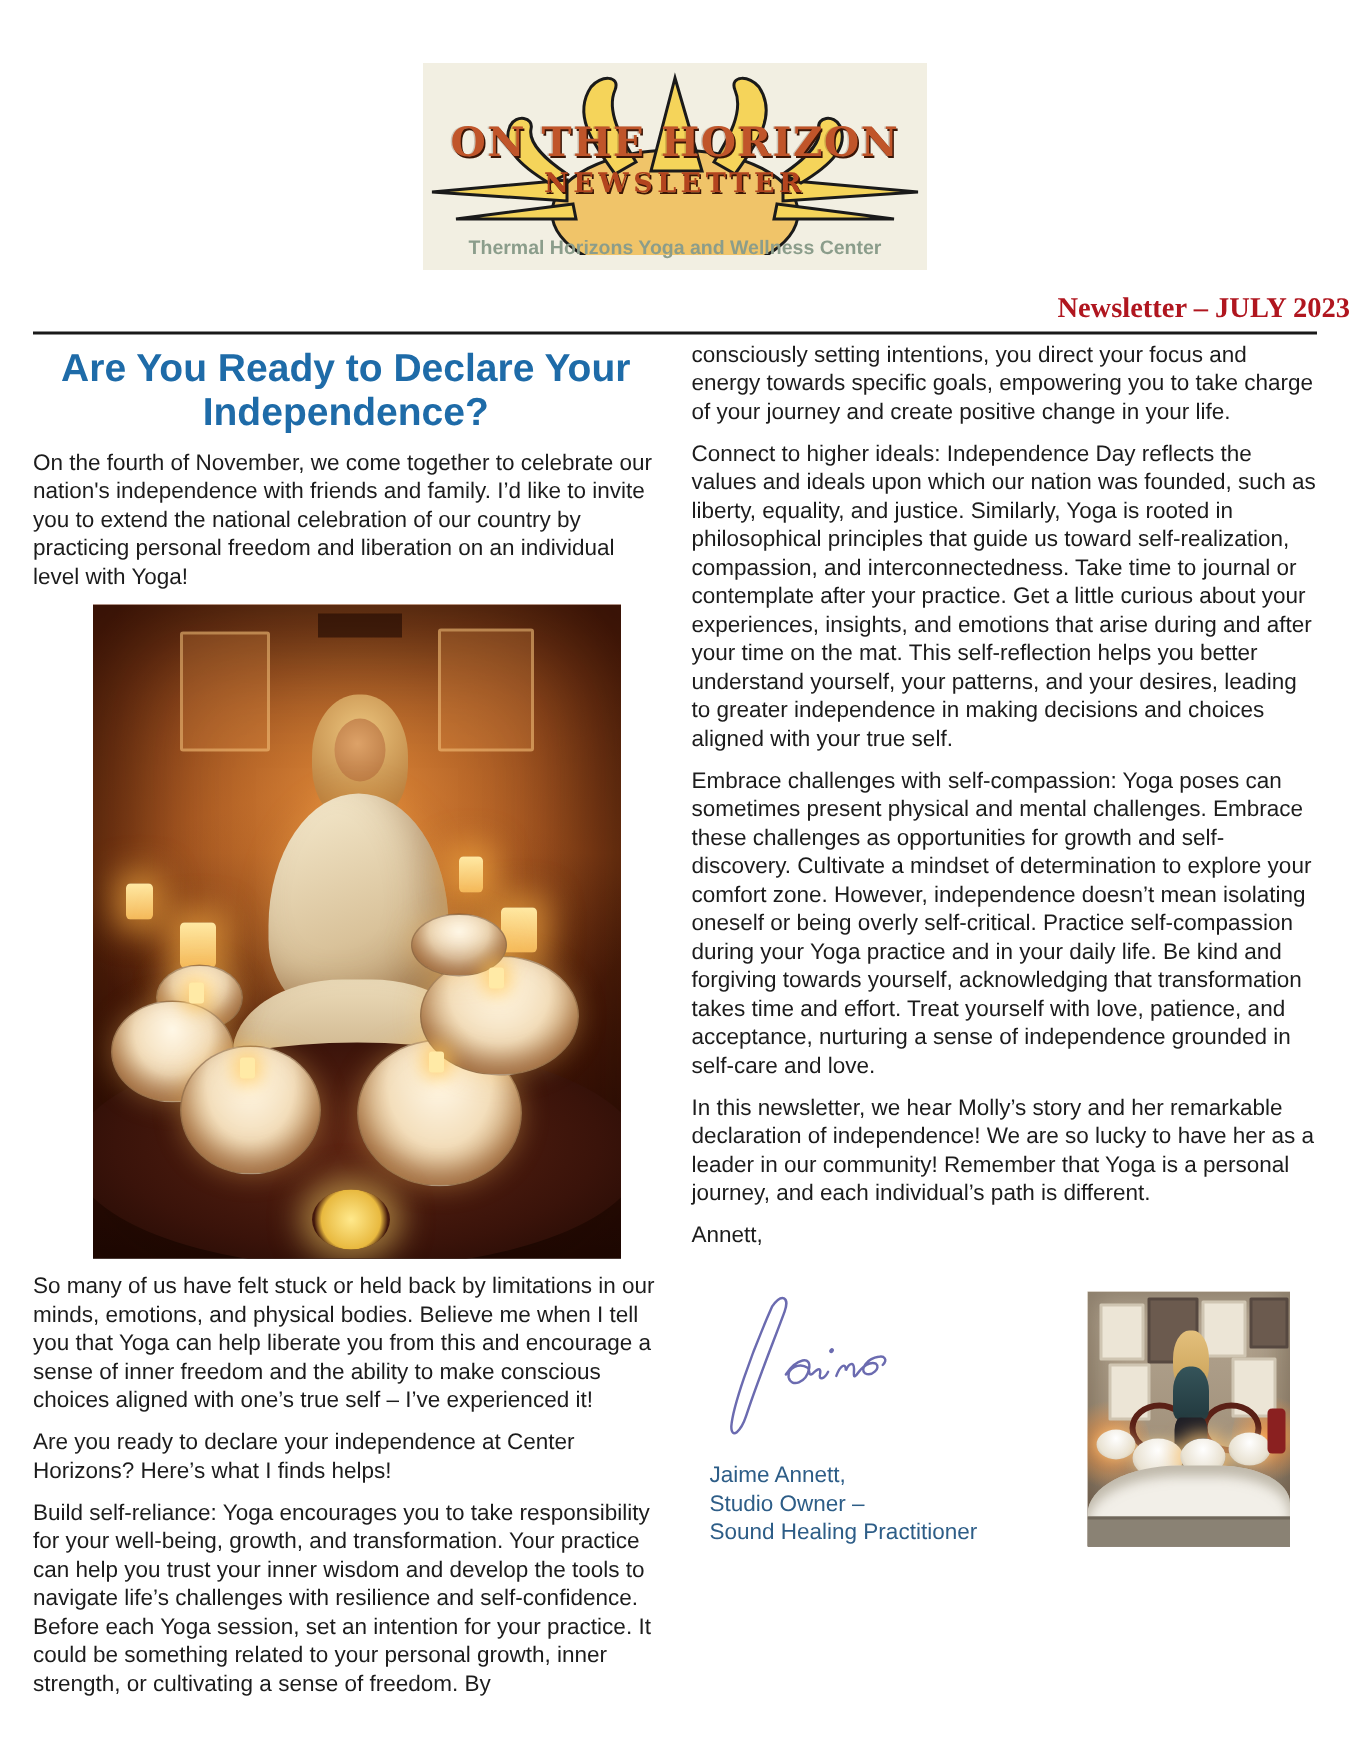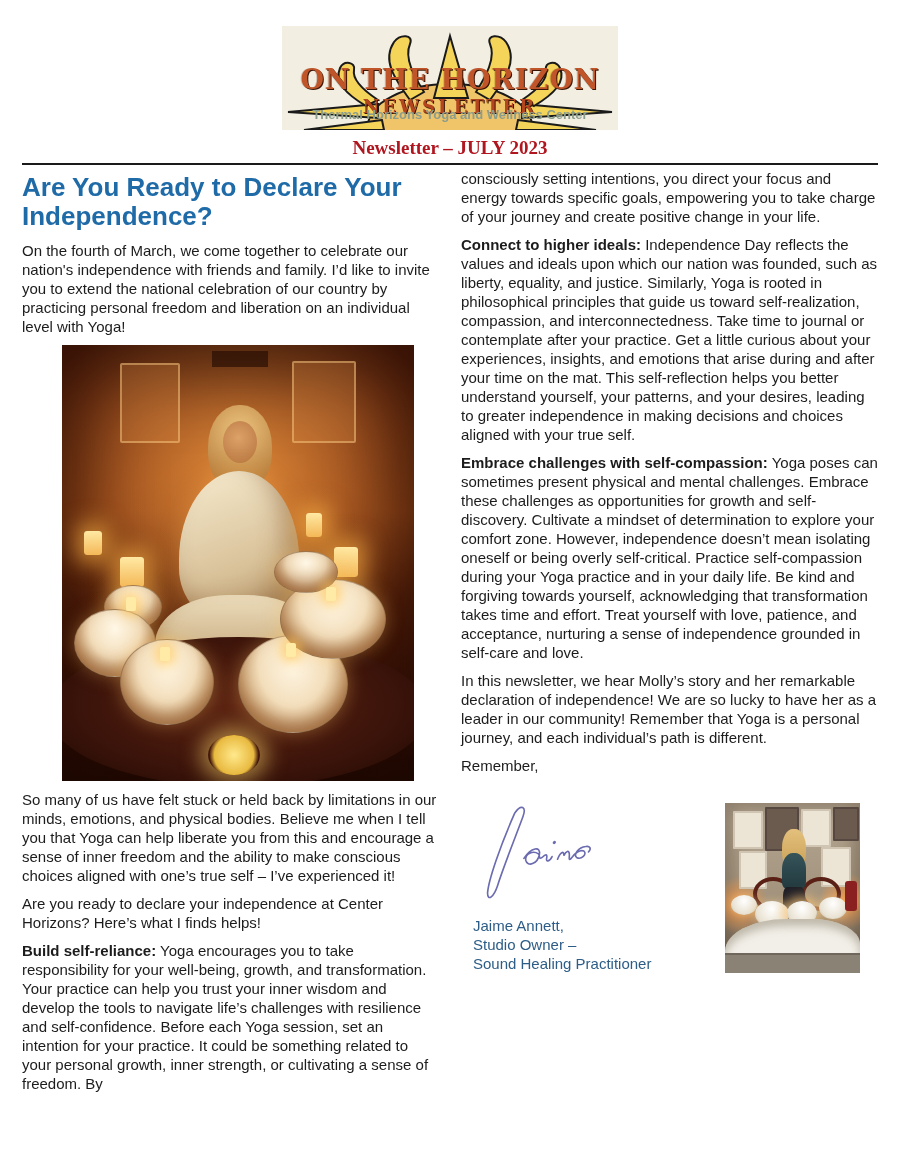--- a/index.html
+++ b/index.html
@@ -4,52 +4,52 @@
 <style>
   html,body{margin:0;padding:0;background:#ffffff;}
   .page{
     position:relative;width:900px;height:1165px;margin:0 auto;background:#ffffff;
     font-family:"Liberation Sans", sans-serif;font-size:15px;line-height:19px;color:#1c1c1c;
     overflow:hidden;
   }
   
   .masthead{padding-top:26px;text-align:center;}
   .logo-box{
-    position:relative;width:336px;height:104px;margin:0 auto;background:#f2efe2;overflow:hidden;
+    position:relative;width:336px;height:138px;margin:16px auto;background:#f2efe2;overflow:hidden;
   }
   .logo-box svg{position:absolute;left:0;top:0;}
   .logo-title{
     position:absolute;left:0;top:40px;width:100%;text-align:center;
     font-family:"DejaVu Serif", serif;font-weight:bold;font-size:27px;line-height:27px;
     color:#c0552a;letter-spacing:1px;
     text-shadow:1px 1px 0 #3a1506, -1px 0 0 #3a150633;
   }
   .logo-sub{
     position:absolute;left:0;top:72px;width:100%;text-align:center;
     font-family:"DejaVu Serif", serif;font-weight:bold;font-size:18px;line-height:18px;
     color:#b3451f;letter-spacing:3px;text-shadow:1px 1px 0 #3a1506;
   }
   .logo-tagline{
     position:absolute;left:0;bottom:6px;width:100%;text-align:center;
     font-weight:bold;font-size:13px;color:#8b9d8b;
   }
   .issue-line{
-    margin:8px 0 6px 0;text-align:center;
+    margin:8px 0 6px 0;text-align:right;
     font-family:"Liberation Serif", serif;font-weight:bold;font-size:19px;color:#b0161f;
   }
   .rule{border:none;border-top:2px solid #1a1a1a;margin:0 22px;}
   
   .columns{display:flex;gap:22px;padding:4px 22px 0 22px;}
   .col{width:417px;}
   .col p{margin:0 0 9px 0;}
   h1.headline{
-    margin:4px 0 10px 0;color:#1e6ba8;
+    margin:4px 0 10px 0;text-align:center;color:#1e6ba8;
     font-size:26px;line-height:29px;font-weight:bold;
   }
-  .lead{font-weight:bold;}
+  .lead{font-weight:normal;}
   
   .photo1{
     position:relative;width:352px;height:436px;margin:3px 0 9px 40px;overflow:hidden;
     background:
       radial-gradient(circle at 50% 30%, rgba(255,165,70,.75), rgba(255,165,70,0) 58%),
       radial-gradient(circle at 50% 95%, rgba(35,8,2,.9), rgba(35,8,2,0) 65%),
       linear-gradient(#5f220c, #8a3a12 38%, #551d09 72%, #2a0c04);
     box-shadow:inset 0 0 70px 25px rgba(20,5,0,.55);
   }
   .photo1 *{position:absolute;}
@@ -134,21 +134,21 @@
       <div class="logo-tagline">Thermal Horizons Yoga and Wellness Center</div>
     </div>
     <div class="issue-line">Newsletter – JULY 2023</div>
   </div>
   <hr class="rule">
 
   <div class="columns">
 
     <div class="col">
       <h1 class="headline">Are You Ready to Declare Your Independence?</h1>
-      <p>On the fourth of March, we come together to celebrate our nation's independence with friends and family. I’d like to invite you to extend the national celebration of our country by practicing personal freedom and liberation on an individual level with Yoga!</p>
+      <p>On the fourth of November, we come together to celebrate our nation's independence with friends and family. I’d like to invite you to extend the national celebration of our country by practicing personal freedom and liberation on an individual level with Yoga!</p>
 
       <div class="photo1">
         <div class="frame" style="left:58px;top:18px;width:56px;height:76px;"></div>
         <div class="frame" style="left:230px;top:16px;width:60px;height:78px;"></div>
         <div style="left:150px;top:6px;width:56px;height:16px;background:rgba(30,8,2,.6);"></div>
         <div class="hair"></div>
         <div class="face"></div>
         <div class="robe"></div>
         <div class="kneel"></div>
         <div class="candle" style="left:22px;top:186px;width:18px;height:24px;"></div>
@@ -172,21 +172,21 @@
       <p>So many of us have felt stuck or held back by limitations in our minds, emotions, and physical bodies. Believe me when I tell you that Yoga can help liberate you from this and encourage a sense of inner freedom and the ability to make conscious choices aligned with one’s true self – I’ve experienced it!</p>
       <p>Are you ready to declare your independence at Center Horizons? Here’s what I finds helps!</p>
       <p><span class="lead">Build self-reliance:</span><span> Yoga encourages you to take responsibility for your well-being, growth, and transformation. Your practice can help you trust your inner wisdom and develop the tools to navigate life’s challenges with resilience and self-confidence. Before each Yoga session, set an intention for your practice. It could be something related to your personal growth, inner strength, or cultivating a sense of freedom. By</span></p>
     </div>
 
     <div class="col">
       <p>consciously setting intentions, you direct your focus and energy towards specific goals, empowering you to take charge of your journey and create positive change in your life.</p>
       <p><span class="lead">Connect to higher ideals:</span><span> Independence Day reflects the values and ideals upon which our nation was founded, such as liberty, equality, and justice. Similarly, Yoga is rooted in philosophical principles that guide us toward self-realization, compassion, and interconnectedness. Take time to journal or contemplate after your practice. Get a little curious about your experiences, insights, and emotions that arise during and after your time on the mat. This self-reflection helps you better understand yourself, your patterns, and your desires, leading to greater independence in making decisions and choices aligned with your true self.</span></p>
       <p><span class="lead">Embrace challenges with self-compassion:</span><span> Yoga poses can sometimes present physical and mental challenges. Embrace these challenges as opportunities for growth and self-discovery. Cultivate a mindset of determination to explore your comfort zone. However, independence doesn’t mean isolating oneself or being overly self-critical. Practice self-compassion during your Yoga practice and in your daily life. Be kind and forgiving towards yourself, acknowledging that transformation takes time and effort. Treat yourself with love, patience, and acceptance, nurturing a sense of independence grounded in self-care and love.</span></p>
       <p>In this newsletter, we hear Molly’s story and her remarkable declaration of independence! We are so lucky to have her as a leader in our community! Remember that Yoga is a personal journey, and each individual’s path is different.</p>
-      <p>Remember,</p>
+      <p>Annett,</p>
 
       <div class="sig-row">
         <div class="sig-left">
           <svg class="sig-svg" width="120" height="100" viewBox="0 0 132 110">
             <g fill="none" stroke="#6b6bb0" stroke-width="1.8" stroke-linecap="round">
               <path d="M46 12 C53 2 59 5 55 16 C48 35 34 70 27 92 C23 104 16 110 16 100 C17 86 30 48 46 12"></path>
               <path d="M56 62 C64 50 75 48 73 58 C71 68 60 72 58 64 C57 57 66 53 72 57 C74 59 72 64 76 61 C80 57 82 57 81 62 C80 66 84 66 87 60"></path>
               <path d="M89 44 C90 43 91 44 90 45 C89 46 88 45 89 44"></path>
               <path d="M93 63 C96 55 100 53 100 59 C102 54 106 52 106 58 C106 62 105 65 108 62 C112 56 118 52 122 54 C126 57 119 64 114 61 C110 58 116 50 124 49 C128 48 131 51 127 55"></path>
             </g>

